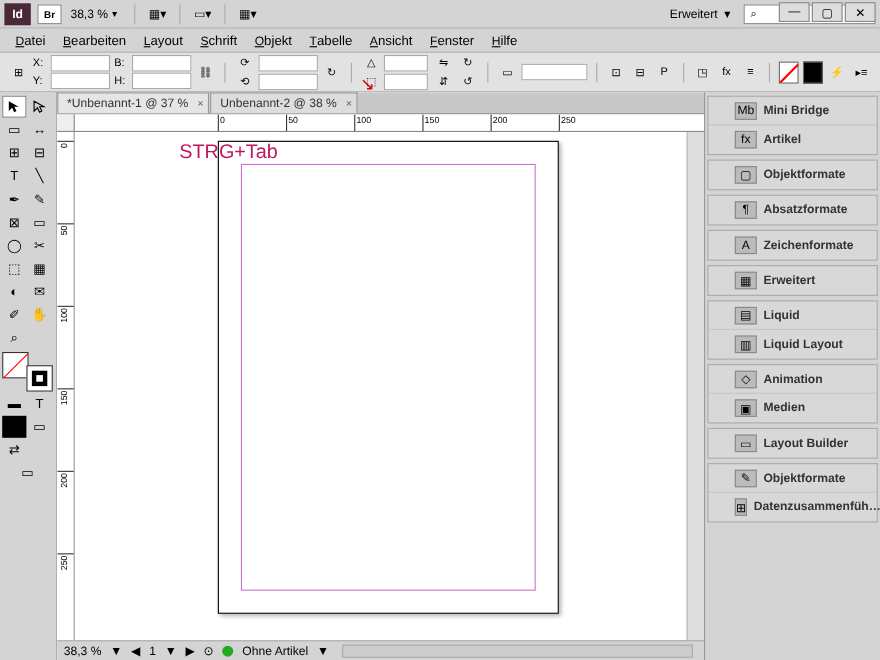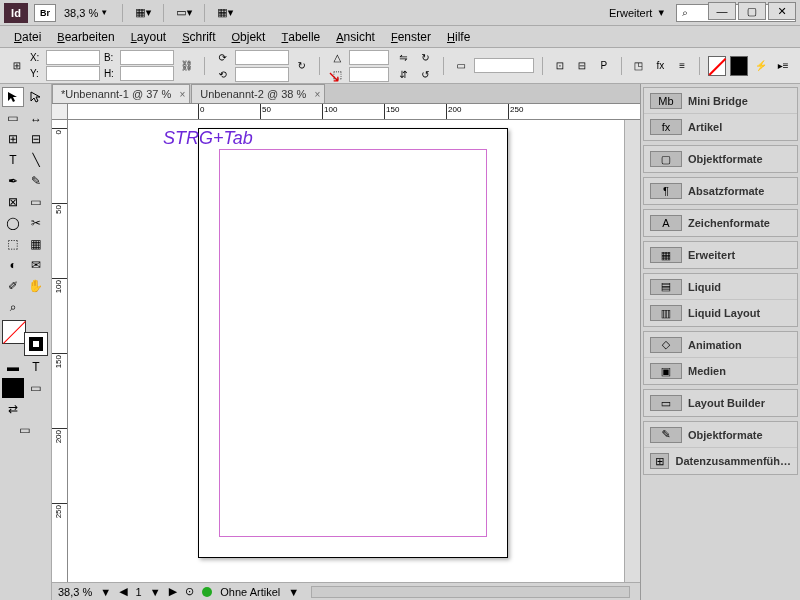--- a/index.html
+++ b/index.html
@@ -46,30 +46,30 @@
 .ruler-v { width: 16px; background: #fff; border-right: 1px solid #888; position: relative; overflow: hidden; }
 .ruler-corner { width: 16px; height: 16px; background: #eee; border-right: 1px solid #888; border-bottom: 1px solid #888; position: absolute; top: 20px; left: 0; z-index: 2; }
 .ruler-h .tick { position: absolute; top: 0; width: 1px; height: 16px; background: #333; }
 .ruler-h .tlbl { position: absolute; top: 1px; font-size: 8px; }
 .ruler-v .tick { position: absolute; left: 0; height: 1px; width: 16px; background: #333; }
 .ruler-v .tlbl { position: absolute; left: 2px; font-size: 8px; writing-mode: vertical-rl; transform: rotate(180deg); }
 .canvas-wrap { flex: 1; display: flex; overflow: hidden; }
 .canvas { flex: 1; background: #fff; position: relative; overflow: hidden; }
 .page { position: absolute; left: 130px; top: 8px; width: 310px; height: 430px; background: #fff; border: 1px solid #000; box-shadow: 2px 2px 4px rgba(0,0,0,0.3); }
 .margin-box { position: absolute; left: 20px; top: 20px; right: 20px; bottom: 20px; border: 1px solid #d070d0; }
-.annotation { position: absolute; left: 95px; top: 8px; color: #6d28d9; font-size: 18px; font-family: Arial; font-style: italic; }
+.annotation { position: absolute; left: 95px; top: 8px; color: #be185d; font-size: 18px; font-family: Arial; }
 .red-arrow { position: absolute; left: 135px; top: -18px; color: #d00; font-size: 16px; }
 .scroll-v { width: 16px; background: #ddd; border-left: 1px solid #aaa; }
 .statusbar { height: 18px; background: #d4d4d4; border-top: 1px solid #aaa; display: flex; align-items: center; padding: 0 6px; gap: 8px; font-size: 10px; }
 .status-dot { width: 10px; height: 10px; border-radius: 50%; background: #2a2; display: inline-block; }
 .panels { width: 160px; background: #d4d4d4; border-left: 1px solid #999; display: flex; flex-direction: column; padding-top: 2px; overflow: hidden; }
 .panel-grp { border: 1px solid #aaa; margin: 1px 2px 3px 2px; background: #d8d8d8; }
 .panel-item { height: 26px; display: flex; align-items: center; padding: 0 6px; gap: 6px; border-bottom: 1px solid #c4c4c4; }
 .panel-item:last-child { border-bottom: none; }
-.panel-ico { width: 32px; height: 16px; display: flex; align-items: center; justify-content: center; font-size: 11px; background: #bbb; border: 1px solid #888; }
+.panel-ico { width: 20px; height: 16px; display: flex; align-items: center; justify-content: center; font-size: 11px; background: #bbb; border: 1px solid #888; margin-left: 18px; }
 .panel-lbl { font-size: 11px; font-weight: bold; color: #333; }
 svg { display: block; }
 </style>
 </head>
 <body>
 
 <div class="titlebar">
   <div class="id-logo">Id</div>
   <div class="br-btn">Br</div>
   <div class="zoom-ctl">

